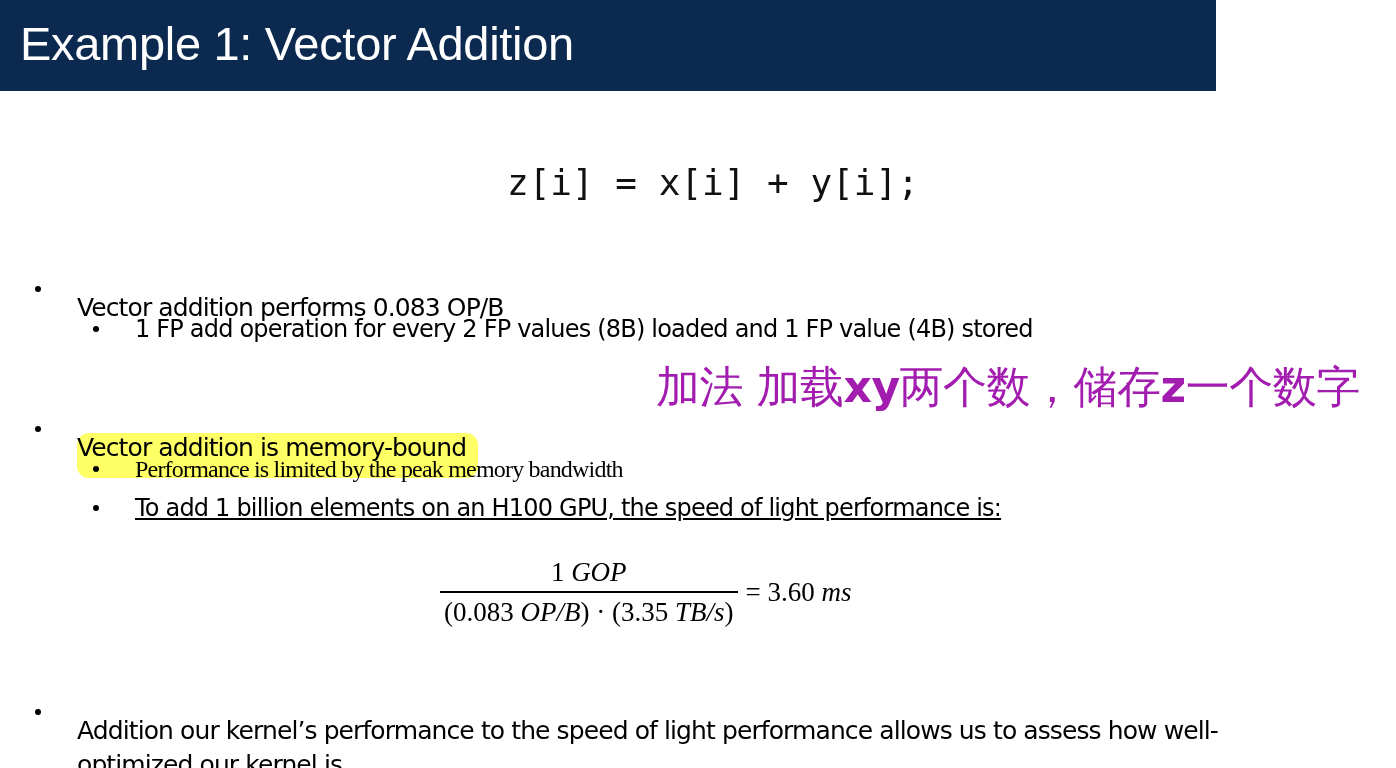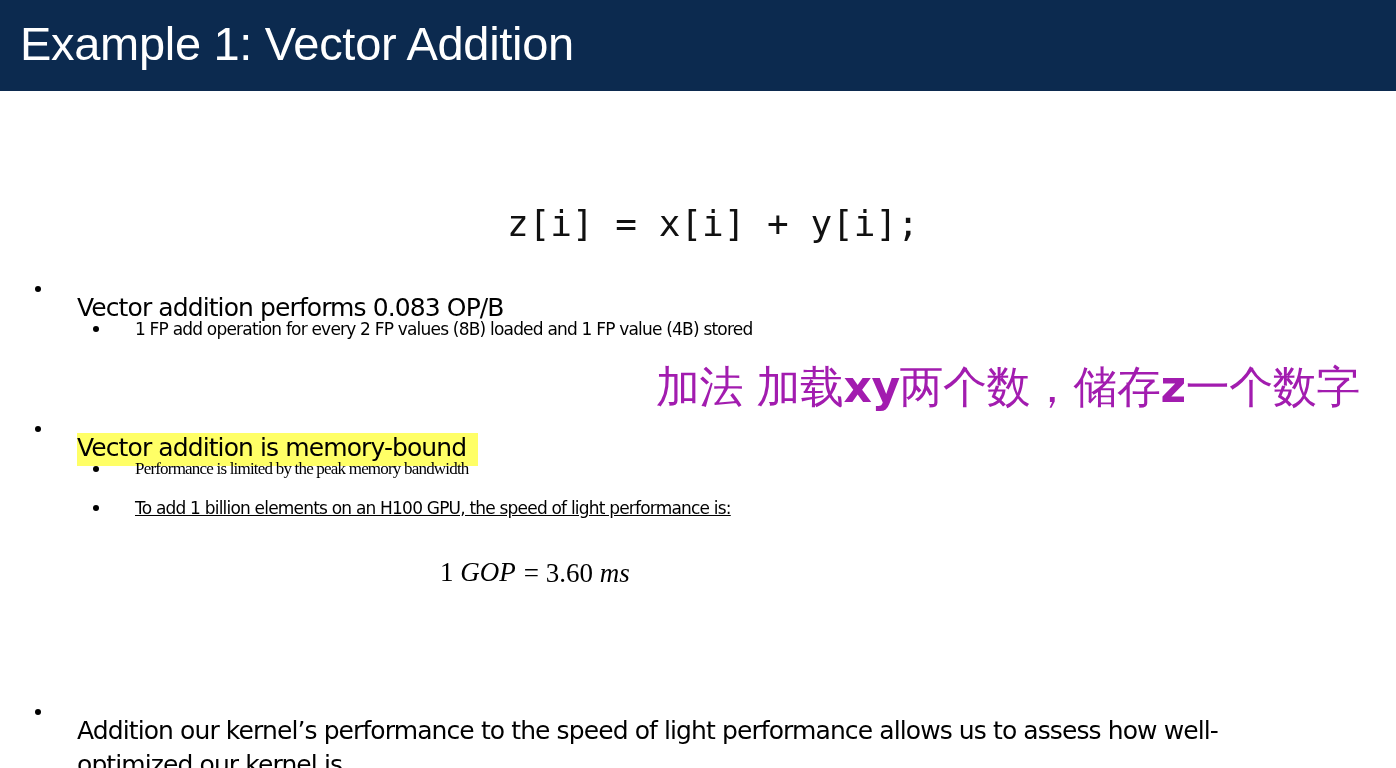--- a/index.html
+++ b/index.html
@@ -1,39 +1,39 @@
 <!DOCTYPE html>
 <html><head>
 <meta charset="utf-8">
 <style>
   html, body { margin: 0; padding: 0; }
   body {
     width: 1396px; height: 768px; overflow: hidden; background: #ffffff;
     position: relative; font-family: "Liberation Sans", sans-serif; color: #000;
   }
   .title-bar {
-    position: absolute; left: 0; top: 0; width: 1396px; height: 91px;
+    position: absolute; left: 0; top: 0; width: 1216px; height: 91px;
     background: #0c2a4f;
   }
   .title-text {
     position: absolute; left: 20px; top: 14px; color: #ffffff;
     font-family: "Liberation Sans", sans-serif; font-size: 47px; letter-spacing: -0.3px;
     line-height: 60px; white-space: nowrap;
   }
   .code-line {
     position: absolute; left: 507px; top: 158px; font-family: "DejaVu Sans Mono", monospace;
-    font-size: 36px; line-height: 50px; white-space: pre; color: #111; margin-top: 41px;
+    font-size: 36px; line-height: 50px; white-space: pre; color: #111;
   }
   .bullet-row { position: absolute; white-space: nowrap; font-family: "DejaVu Sans", sans-serif; }
   .bullet-dot {
     position: absolute; width: 6px; height: 6px; border-radius: 50%; background: #000;
   }
   .l1 { font-size: 25px; line-height: 32px; letter-spacing: -0.9px; margin-top: 20px; }
-  .l2 { font-size: 17px; line-height: 30px; letter-spacing: -0.8px; }
-  .highlight { background: #ffff66; padding: 0 12px 4px 0; }
+  .l2 { font-size: 24px; line-height: 30px; letter-spacing: -0.8px; }
+  .highlight { background: #ffff66; padding: 0 12px 16px 0; border-radius: 12px; }
   .annotation {
     position: absolute; left: 656px; top: 365px; font-size: 44px; line-height: 44px;
     color: #a21caf; white-space: nowrap; font-family: "DejaVu Sans", sans-serif; letter-spacing: -0.5px;
   }
   .annotation b { font-weight: bold; }
   .formula {
     position: absolute; left: 440px; top: 555px; font-family: "Liberation Serif", serif;
     font-size: 27px; color: #000; display: flex; align-items: center;
   }
   .frac { display: inline-flex; flex-direction: column; align-items: center; }
@@ -66,19 +66,20 @@
 
 <div class="bullet-dot" style="left:93px; top:466px;"></div>
 <div class="bullet-row l2" style="left:135px; top:454px;font-family:Liberation Serif, serif;">Performance is limited by the peak memory bandwidth</div>
 
 <div class="bullet-dot" style="left:93px; top:505px;"></div>
 <div class="bullet-row l2" style="left:135px; top:493px;text-decoration:underline;">To add 1 billion elements on an H100 GPU, the speed of light performance is:</div>
 
 <div class="formula">
   <span class="frac">
     <span class="num"><span>1</span> <i>GOP</i></span>
+    <span class="den"><span>(0.083</span> <i>OP/B</i><span>) · (3.35</span> <i>TB/s</i><span>)</span></span>
   </span>
   <span class="rhs"><span>= 3.60</span> <i>ms</i></span>
 </div>
 
 <div class="bullet-dot" style="left:35px; top:709px;"></div>
 <div class="bullet-row l1" style="left:77px; top:695px;">Addition our kernel’s performance to the speed of light performance allows us to assess how well-</div>
 <div class="bullet-row l1" style="left:77px; top:729px;text-align:center;">optimized our kernel is</div>
 
 </body></html>

